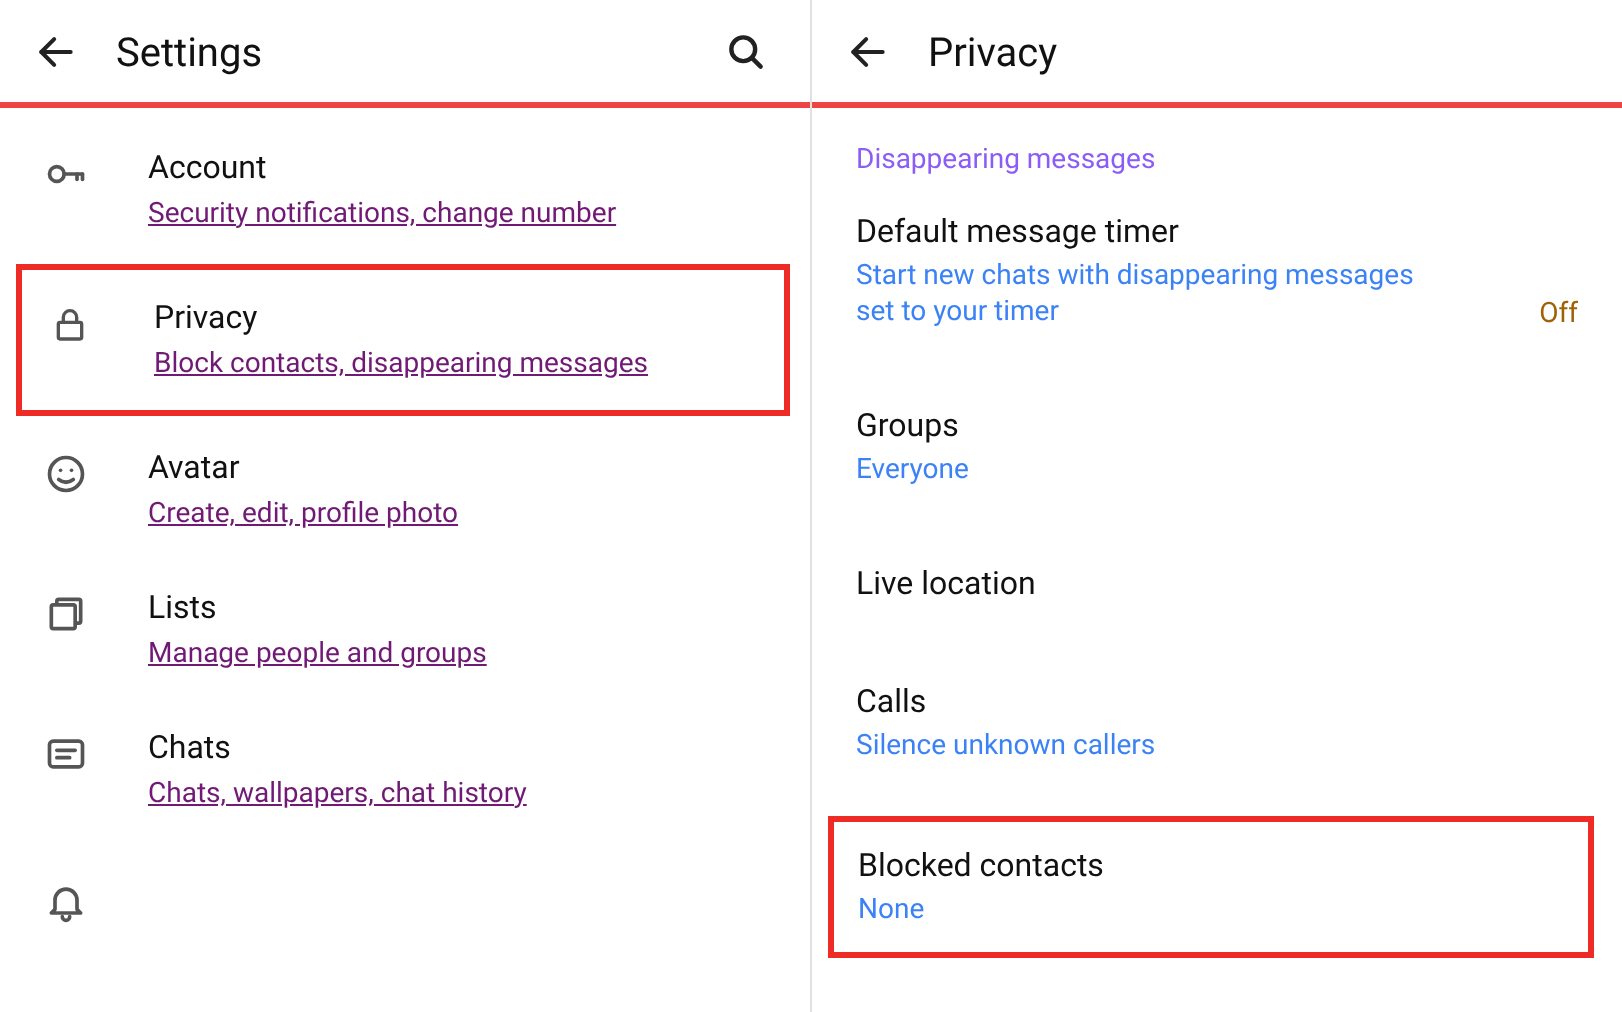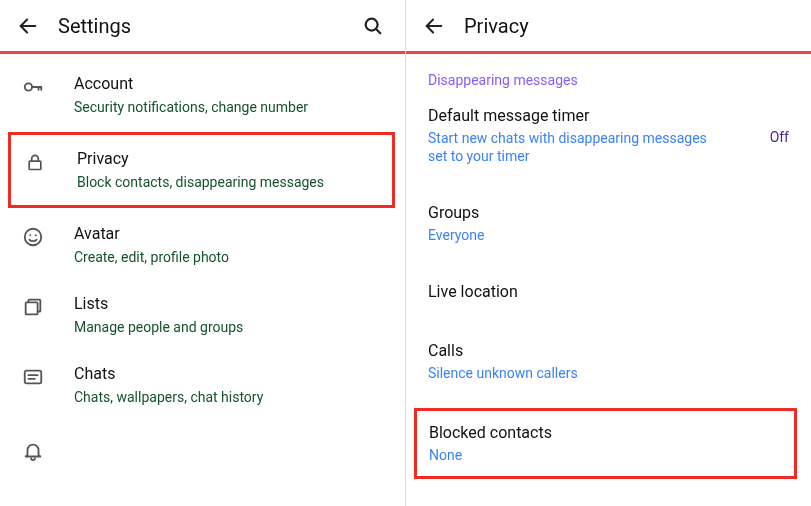--- a/index.html
+++ b/index.html
@@ -81,23 +81,24 @@
       flex: 1;
       margin-left: 14px;
     }
     .item-title {
       font-size: 16px;
       color: #111;
       line-height: 1.3;
     }
     .item-sub {
       font-size: 14px;
-      color: #14532d;
+      color: #701a75;
       margin-top: 3px;
       line-height: 1.3;
+      text-decoration: underline;
     }
     .highlight {
       border: 3px solid #ee2b24;
     }
     .highlight-left {
       margin: 2px 10px 2px 8px;
     }
     .highlight-left .item {
       padding-left: 14px;
       padding-right: 10px;
@@ -111,40 +112,40 @@
     }
     .section-header {
       font-size: 14px;
       color: #8b5cf6;
       padding: 18px 22px 6px 22px;
     }
     .r-item {
       padding: 12px 22px;
       cursor: pointer;
       display: flex;
-      align-items: center;
+      align-items: flex-end;
     }
     .r-item-body {
       flex: 1;
     }
     .r-title {
       font-size: 16px;
       color: #111;
       line-height: 1.3;
     }
     .r-sub {
       font-size: 14px;
       color: #3b82f6;
       margin-top: 2px;
       line-height: 1.3;
       max-width: 300px;
     }
     .r-value {
       font-size: 14px;
-      color: #4c1d95;
+      color: #a16207;
       padding-top: 2px;
       margin-left: 10px;
     }
     .gap {
       height: 14px;
     }
     svg { display: block; }
   </style>
 </head>
 <body>

